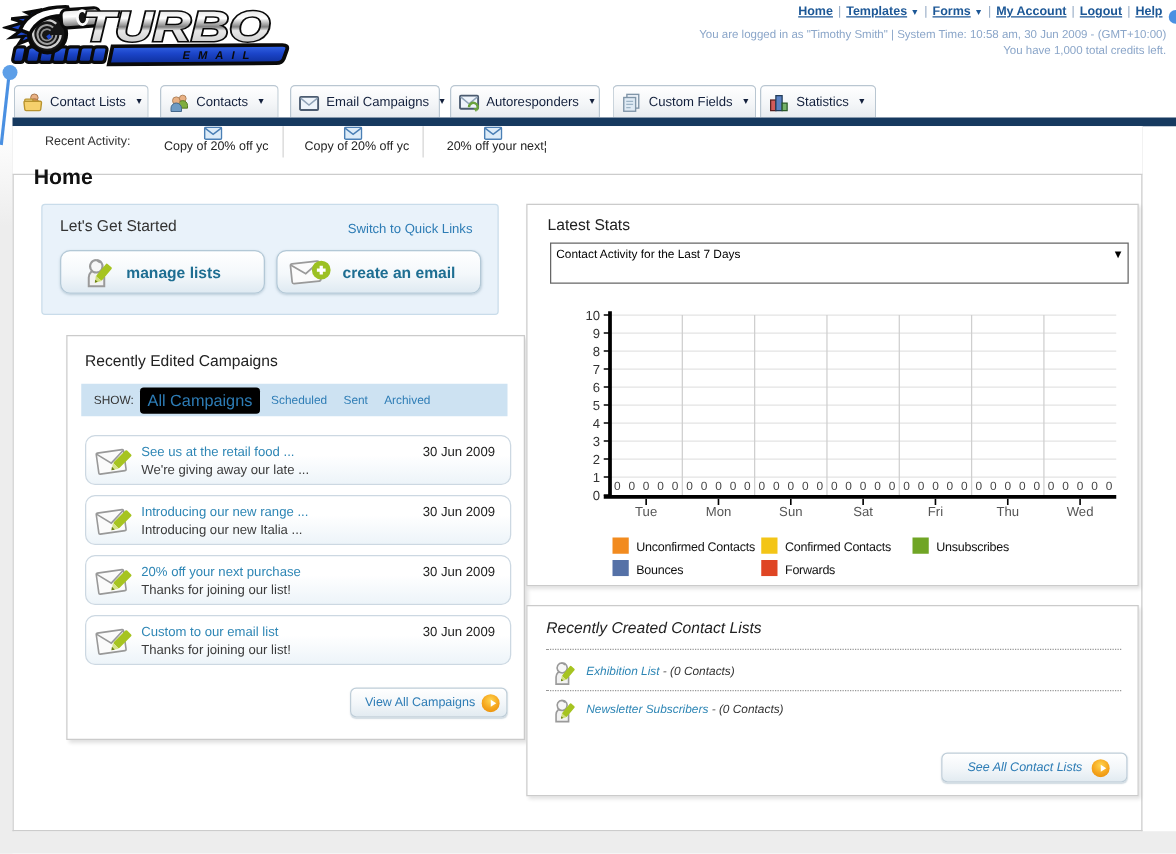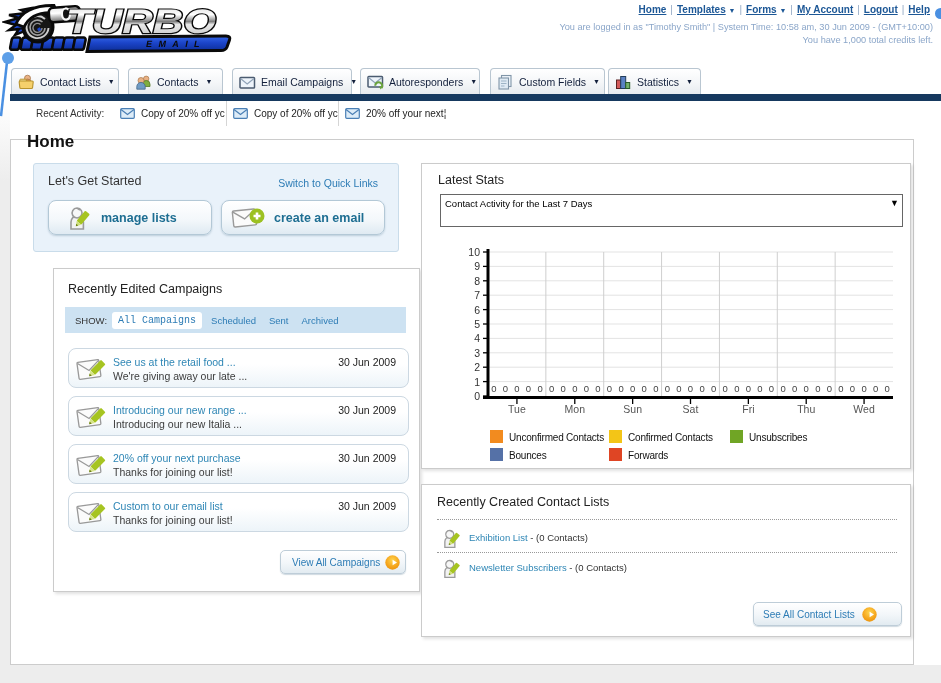--- a/index.html
+++ b/index.html
@@ -28,54 +28,54 @@
 .tab .car { font-size:7px; color:#13203c; margin-left:7px; flex:none; }
 #navybar { position:absolute; left:10px; top:94px; width:931px; height:7px; background:#16395f; }
 
 
 #content { position:absolute; left:10px; top:101px; width:904px; height:564px; background:#fff; border-left:1px solid #ccc; border-right:1px solid #ccc; border-bottom:1px solid #ccc; }
 #leftmargin { position:absolute; left:0; top:101px; width:10px; height:582px; background:linear-gradient(#ffffff, #ededed 80px); }
 #bottomstrip { position:absolute; left:0; top:665px; width:941px; height:18px; background:#ededed; }
 
 #recentbar { position:absolute; left:10px; top:101px; width:904px; height:39px; border-bottom:1px solid #ccc; background:#fff; }
 #recentbar .lbl { position:absolute; left:26px; top:7px; font-size:10px; color:#333; }
-.ritem { position:absolute; top:0; height:25px; border-left:1px solid #d5d5d5; display:flex; align-items:center; font-size:10px; color:#222; padding-left:6px; white-space:nowrap; overflow:hidden; }
+.ritem { position:absolute; top:0; height:25px; border-left:1px solid #d5d5d5; display:flex; align-items:center; font-size:10px; color:#222; padding-left:6px; white-space:nowrap; overflow:hidden;flex-direction:column; }
 .ritem:first-of-type { border-left:none; }
 .ritem svg { margin-right:6px; flex:none; }
 
 #homehead { position:absolute; left:27px; top:132px; font-size:17px; font-weight:bold; color:#111; }
 
 
 .panel { position:absolute; background:#fff; border:1px solid #cbcbcb; box-shadow:2px 2px 3px rgba(0,0,0,0.12); }
 #started { position:absolute; left:33px; top:163px; width:366px; height:89px; background:#e9f2fa; border:1px solid #c9dcea; border-radius:3px; box-shadow:none; }
 #started h2 { position:absolute; left:14px; top:10px; font-size:12.5px; font-weight:normal; color:#333; }
 #started .qlink { position:absolute; right:20px; top:13px; font-size:10.5px; color:#2d7cb5; }
 .bigbtn { position:absolute; top:36px; width:164px; height:35px; border:1px solid #b3c8d6; border-radius:8px; background:linear-gradient(#ffffff,#f4f8fb 55%,#dfeaf2); box-shadow:0 1px 2px rgba(120,150,170,0.4); display:flex; align-items:center; }
 .bigbtn span { font-size:12.5px; font-weight:bold; color:#1e6e92; }
 
 #campaigns { left:33px; top:268px; width:367px; height:324px;margin-left:20px; }
 #campaigns h2 { position:absolute; left:14px; top:13px; font-size:12.5px; font-weight:normal; color:#222; }
 #showbar { position:absolute; left:11px; top:38px; width:341px; height:26px; background:#cde2f2; display:flex; align-items:center; font-size:9.5px; color:#333; }
-#showbar .pill { background:#ffffff; border-radius:3px; padding:3px 6px; margin-left:5px; font-size:10px; color:#2d7cb5;font-family:Liberation Mono, monospace; }
+#showbar .pill { background:#000000; border-radius:3px; padding:3px 6px; margin-left:5px; font-size:13px; color:#2d7cb5; }
 #showbar a { font-size:9.5px; color:#2d7cb5; margin-left:13px; }
 .card { position:absolute; left:14px; width:341px; height:40px; border:1px solid #ccd8e2; border-radius:8px; background:linear-gradient(#ffffff 40%,#edf4f9); }
 .card .ttl { position:absolute; left:44px; top:7px; font-size:10.5px; color:#2e86b5; }
 .card .sub { position:absolute; left:44px; top:21px; font-size:10.5px; color:#3c3c3c; }
 .card .date { position:absolute; right:12px; top:7px; font-size:10.5px; color:#222; }
 .card svg.env { position:absolute; left:7px; top:7px; }
 .smallbtn { position:absolute; height:24px; border:1px solid #becdd8; border-radius:5px; background:linear-gradient(#ffffff,#f2f6f9 55%,#e2ebf1); display:flex; align-items:center; box-shadow:0 1px 1px rgba(120,150,170,0.35); }
 .smallbtn span { font-size:10px; color:#2d7cb5; white-space:nowrap; }
 
 #stats { left:421px; top:163px; width:490px; height:306px; }
 #stats h2 { position:absolute; left:16px; top:9px; font-size:12.5px; font-weight:normal; color:#222; }
 #statsel { position:absolute; left:18px; top:30px; width:463px; height:33px; border:1px solid #666; background:#fff; font-size:9.5px; color:#000; }
 #statsel .txt { position:absolute; left:4px; top:3px; }
 #statsel .arr { position:absolute; right:3px; top:3px; font-size:9px; color:#000; }
 
-#contacts { left:421px; top:484px; width:490px; height:153px; }
+#contacts { left:421px; top:484px; width:490px; height:153px;font-style:italic; }
 #contacts h2 { position:absolute; left:15px; top:10px; font-size:12.5px; font-weight:normal; color:#222; }
 .dotted { position:absolute; left:15px; width:460px; border-bottom:1px dotted #999; }
 .citem { position:absolute; left:19px; font-size:9.5px; }
 .citem a { color:#2e86b5; text-decoration:none; }
 .citem span { color:#333; }
 </style>
 </head>
 <body>
 <div id="page">
 
@@ -448,21 +448,21 @@
         <path d="M6,25 v-7 a6.2,6.2 0 0 1 12.4,0 v7 z" fill="#f2f2f2" stroke="#9a9a9a" stroke-width="1.6"></path>
         <path d="M12,4 a5,5 0 1 0 0.1,0 M12,4 l3,2" fill="#f7f7f7" stroke="#9a9a9a" stroke-width="1.6"></path>
         <g transform="rotate(40 16 16)">
           <rect x="13.2" y="6" width="6" height="13.5" rx="1" fill="#a6c421"></rect>
           <path d="M13.2,19.5 h6 l-3,4.5 z" fill="#cfdf7a"></path>
           <path d="M14.7,22 l1.3,2 1.4,-2 z" fill="#6b7f12"></path>
         </g>
       </svg>
     <div class="citem" style="left:47px;top:77px"><a href="#">Newsletter Subscribers</a><span> - (0 Contacts)</span></div>
     <div class="smallbtn" style="left:331px; top:117px; width:149px;">
-      <span style="margin-left:9px">See All Contact Lists</span>
+      <span style="margin-left:20px">See All Contact Lists</span>
       <svg class="oarr" width="15" height="15" style="margin-left:7px" viewBox="0 0 15 15">
           <defs>
             <radialGradient id="og" cx="0.5" cy="0.35" r="0.75">
               <stop offset="0" stop-color="#ffd54f"></stop>
               <stop offset="0.6" stop-color="#f5a51d"></stop>
               <stop offset="1" stop-color="#e88f0a"></stop>
             </radialGradient>
           </defs>
           <circle cx="7.5" cy="7.5" r="7.2" fill="url(#og)"></circle>
           <path d="M4,7.5 h3.6 v-2.8 l4.4,2.8 -4.4,2.8 v-2.8 z" fill="#fff"></path>

